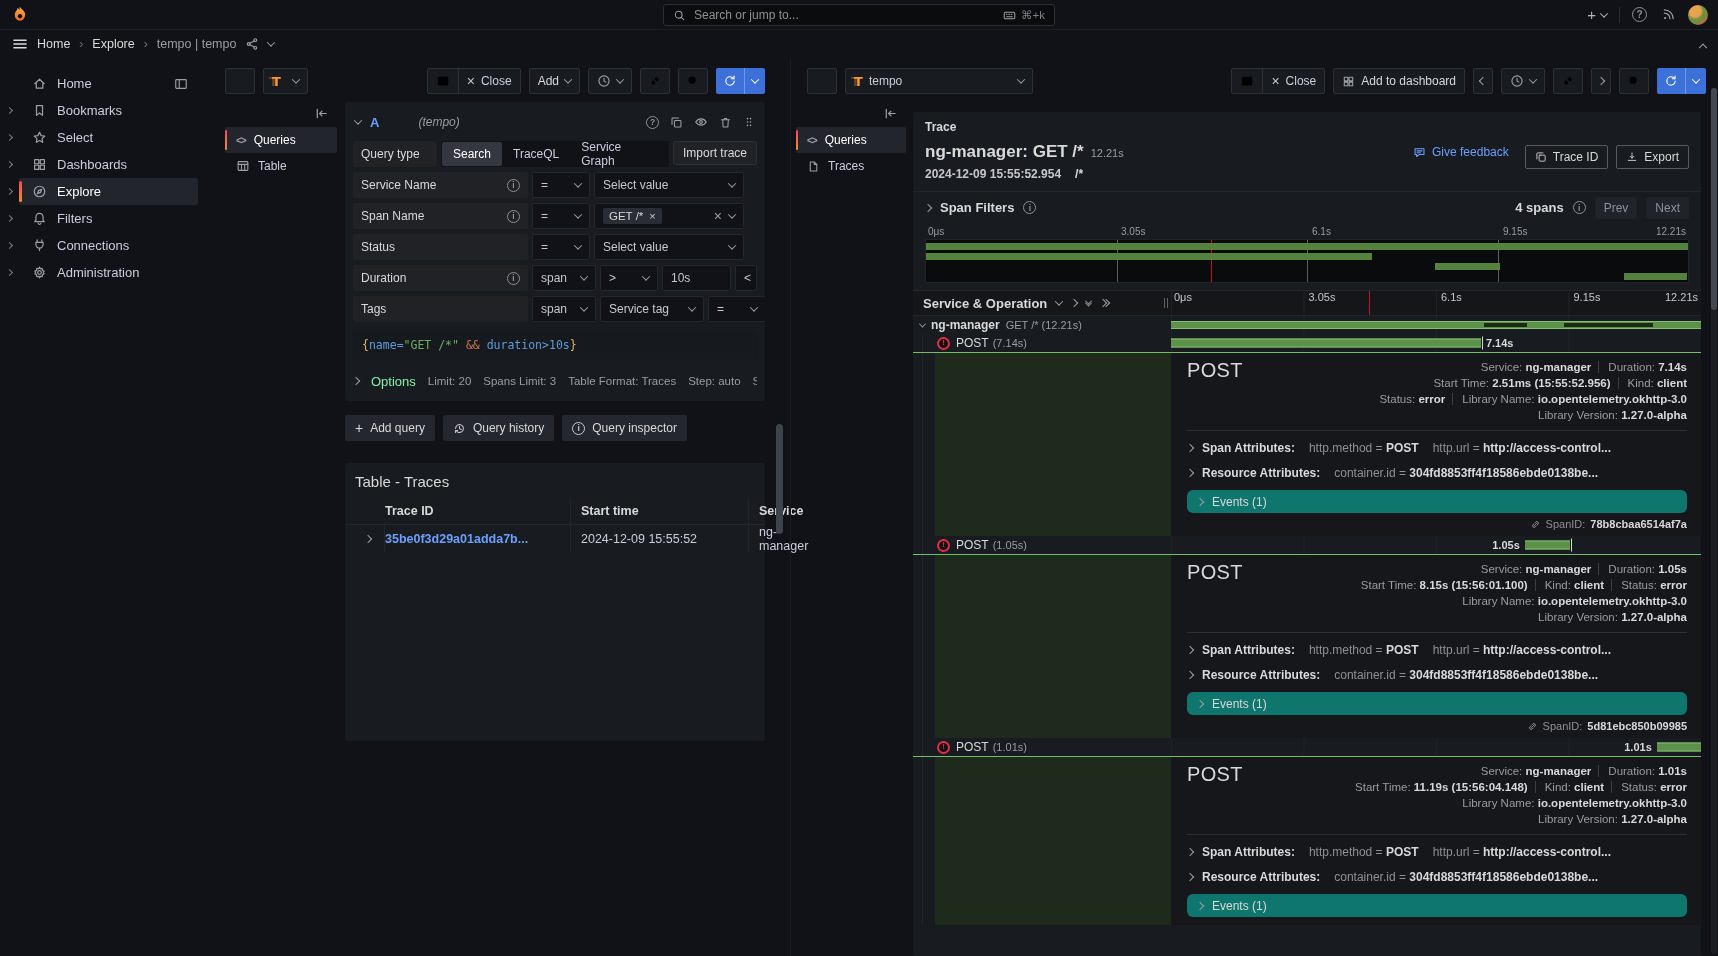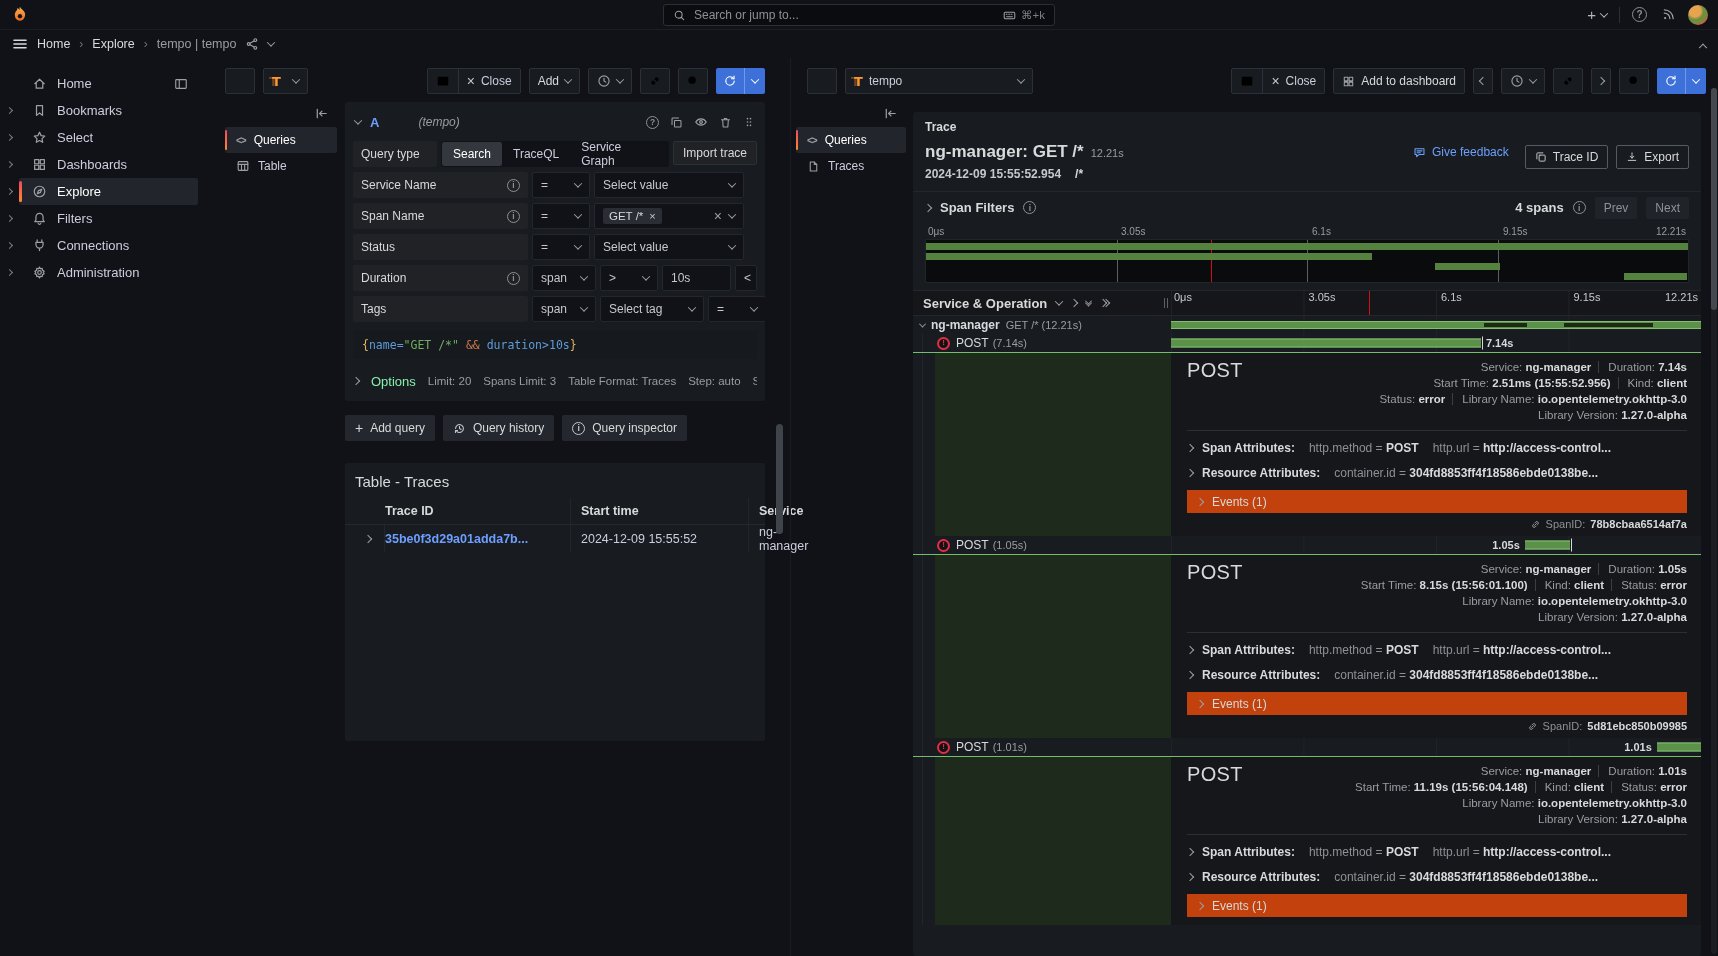--- a/index.html
+++ b/index.html
@@ -176,21 +176,21 @@
   .d-title{font-size:20px;color:#d8d9da;font-weight:500;letter-spacing:.3px}
   .d-meta{margin-left:auto;text-align:right;font-size:11.5px;line-height:16px}
   .m-line{white-space:nowrap}
   .ml{color:#9a9ca1}.mv{color:#d8d9da;font-weight:700}
   .pair+.pair{margin-left:7px;padding-left:9px;border-left:1px solid #3a3e45}
   .d-sep{border-top:1px solid #2c2f35;margin:7px 0 4px}
   .aline{display:flex;align-items:center;gap:9px;height:25px;font-size:12px;color:#d8d9da;cursor:pointer;white-space:nowrap;overflow:hidden}
   .aline b{font-weight:700}
   .apair{margin-left:5px;color:#8e9095}
   .apair .av{color:#d8d9da;font-weight:700}
-  .events{margin:5px 0 2px;background:#c2410c;border-radius:0;height:23px;display:flex;align-items:center;gap:9px;padding:0 10px;font-size:12px;color:#d8d9da;cursor:pointer}
+  .events{margin:5px 0 2px;background:#0f766e;border-radius:6px;height:23px;display:flex;align-items:center;gap:9px;padding:0 10px;font-size:12px;color:#d8d9da;cursor:pointer}
   .sid{display:flex;justify-content:flex-end;align-items:center;gap:5px;font-size:11px;margin-top:5px;color:#8e9095}
   .sid b{color:#d8d9da;font-weight:700}
 </style>
 </head>
 <body>
 
 <div class="page">
 
   <div class="topbar">
     <span class="ico">
@@ -584,21 +584,21 @@
                     <span>&lt;</span>
                   </span>
               </div>
               <div class="frow">
                 <span class="fl">Tags</span>
                 <span class="sel w64">
                     <span>span</span>
                     <s class="chev d"></s>
                   </span>
                 <span class="sel w104">
-                    <span>Select tag</span>
+                    <span>Service tag</span>
                     <s class="chev d"></s>
                   </span>
                 <span class="sel w58">
                     <span>=</span>
                     <s class="chev d"></s>
                   </span>
 
               </div>
             </div>
 

